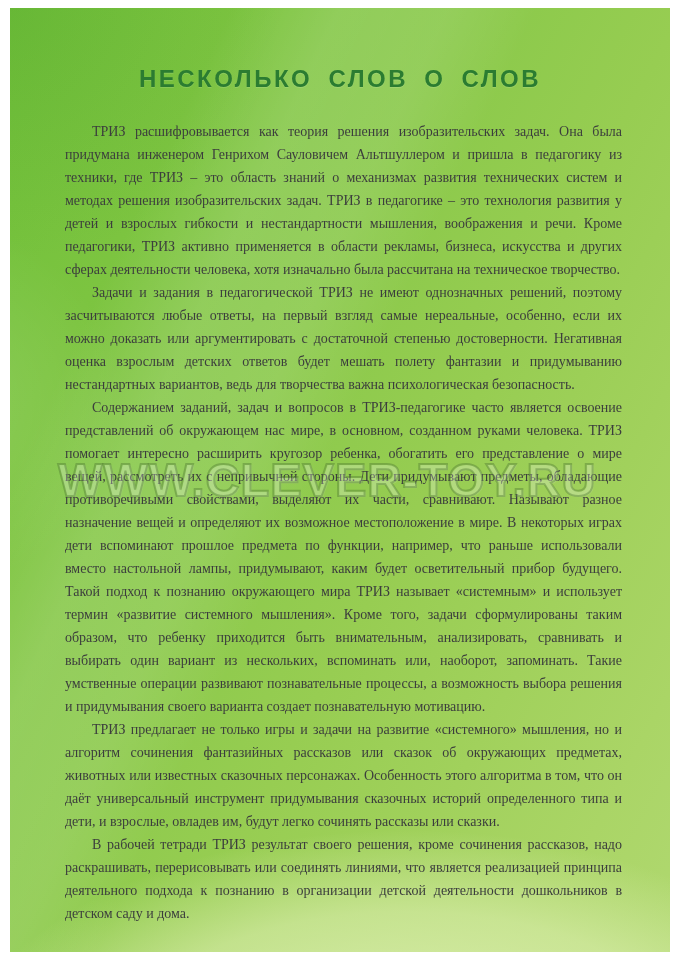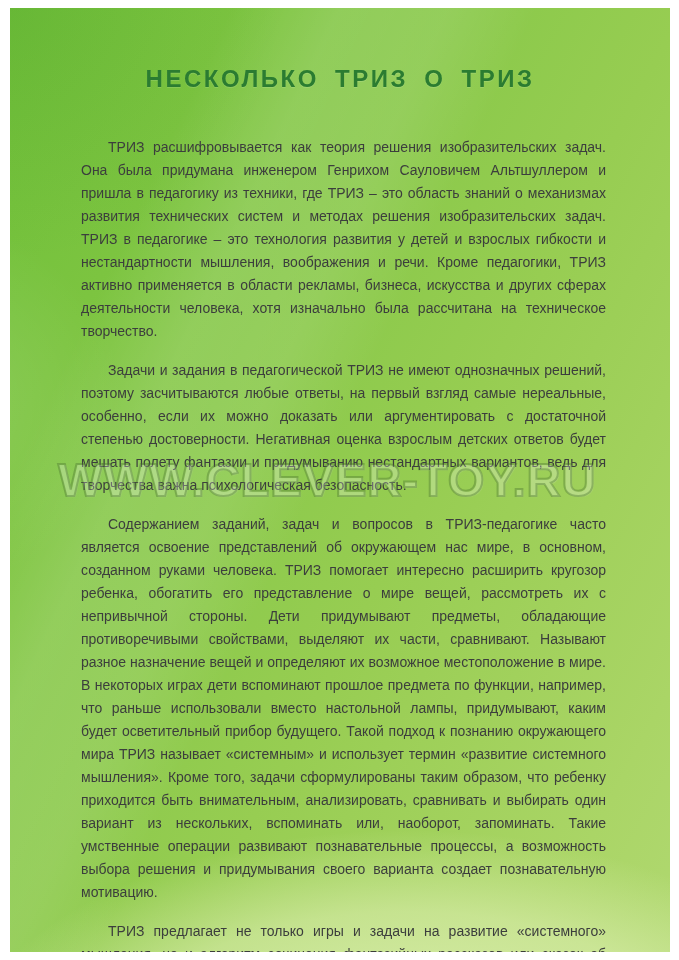--- a/index.html
+++ b/index.html
@@ -46,22 +46,23 @@
   }
   .body-text {
     position:absolute;
     left:55px; right:48px; top:112px;
     font-size:14px;
     line-height:23px;
     text-align:justify;
     color:#3c3e3d;
   }
   .body-text p {
-    margin:16px;
+    margin:0;
     text-indent:27px;
+    font-family:Liberation Serif, serif;
   }
   .watermark {
     position:absolute;
     left:40px; top:436px;
     margin:8px;
     white-space:nowrap;
     font-size:47px;
     font-weight:bold;
     letter-spacing:1px;
     color:rgba(255,255,255,0.05);
@@ -69,21 +70,21 @@
     text-shadow:1px 1px 1px rgba(255,255,255,0.22);
     pointer-events:none;
   }
 </style>
 </head>
 <body>
 
 <div class="canvas">
   <div class="book-page">
 
-    <h1 class="page-title">НЕСКОЛЬКО ТРИЗ О ТРИЗ</h1>
+    <h1 class="page-title">НЕСКОЛЬКО СЛОВ О СЛОВ</h1>
 
     <div class="body-text">
       <p>ТРИЗ расшифровывается как теория решения изобразительских задач. Она была придумана инженером Генрихом Сауловичем Альтшуллером и пришла в педагогику из техники, где ТРИЗ – это область знаний о механизмах развития технических систем и методах решения изобразительских задач. ТРИЗ в педагогике – это технология развития у детей и взрослых гибкости и нестандартности мышления, воображения и речи. Кроме педагогики, ТРИЗ активно применяется в области рекламы, бизнеса, искусства и других сферах деятельности человека, хотя изначально была рассчитана на техническое творчество.</p>
       <p>Задачи и задания в педагогической ТРИЗ не имеют однозначных решений, поэтому засчитываются любые ответы, на первый взгляд самые нереальные, особенно, если их можно доказать или аргументировать с достаточной степенью достоверности. Негативная оценка взрослым детских ответов будет мешать полету фантазии и придумыванию нестандартных вариантов, ведь для творчества важна психологическая безопасность.</p>
       <p>Содержанием заданий, задач и вопросов в ТРИЗ-педагогике часто является освоение представлений об окружающем нас мире, в основном, созданном руками человека. ТРИЗ помогает интересно расширить кругозор ребенка, обогатить его представление о мире вещей, рассмотреть их с непривычной стороны. Дети придумывают предметы, обладающие противоречивыми свойствами, выделяют их части, сравнивают. Называют разное назначение вещей и определяют их возможное местоположение в мире. В некоторых играх дети вспоминают прошлое предмета по функции, например, что раньше использовали вместо настольной лампы, придумывают, каким будет осветительный прибор будущего. Такой подход к познанию окружающего мира ТРИЗ называет «системным» и использует термин «развитие системного мышления». Кроме того, задачи сформулированы таким образом, что ребенку приходится быть внимательным, анализировать, сравнивать и выбирать один вариант из нескольких, вспоминать или, наоборот, запоминать. Такие умственные операции развивают познавательные процессы, а возможность выбора решения и придумывания своего варианта создает познавательную мотивацию.</p>
       <p>ТРИЗ предлагает не только игры и задачи на развитие «системного» мышления, но и алгоритм сочинения фантазийных рассказов или сказок об окружающих предметах, животных или известных сказочных персонажах. Особенность этого алгоритма в том, что он даёт универсальный инструмент придумывания сказочных историй определенного типа и дети, и взрослые, овладев им, будут легко сочинять рассказы или сказки.</p>
       <p>В рабочей тетради ТРИЗ результат своего решения, кроме сочинения рассказов, надо раскрашивать, перерисовывать или соединять линиями, что является реализацией принципа деятельного подхода к познанию в организации детской деятельности дошкольников в детском саду и дома.</p>
 
     </div>
 

